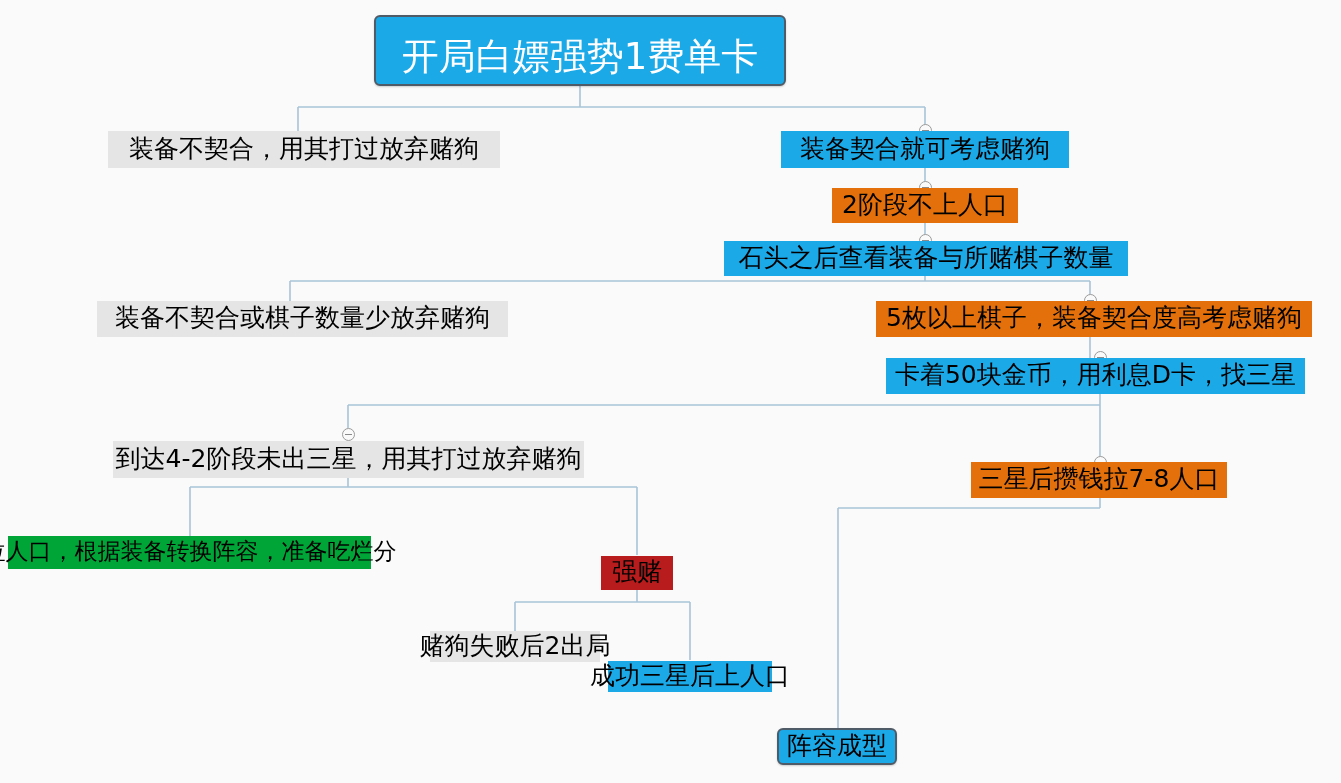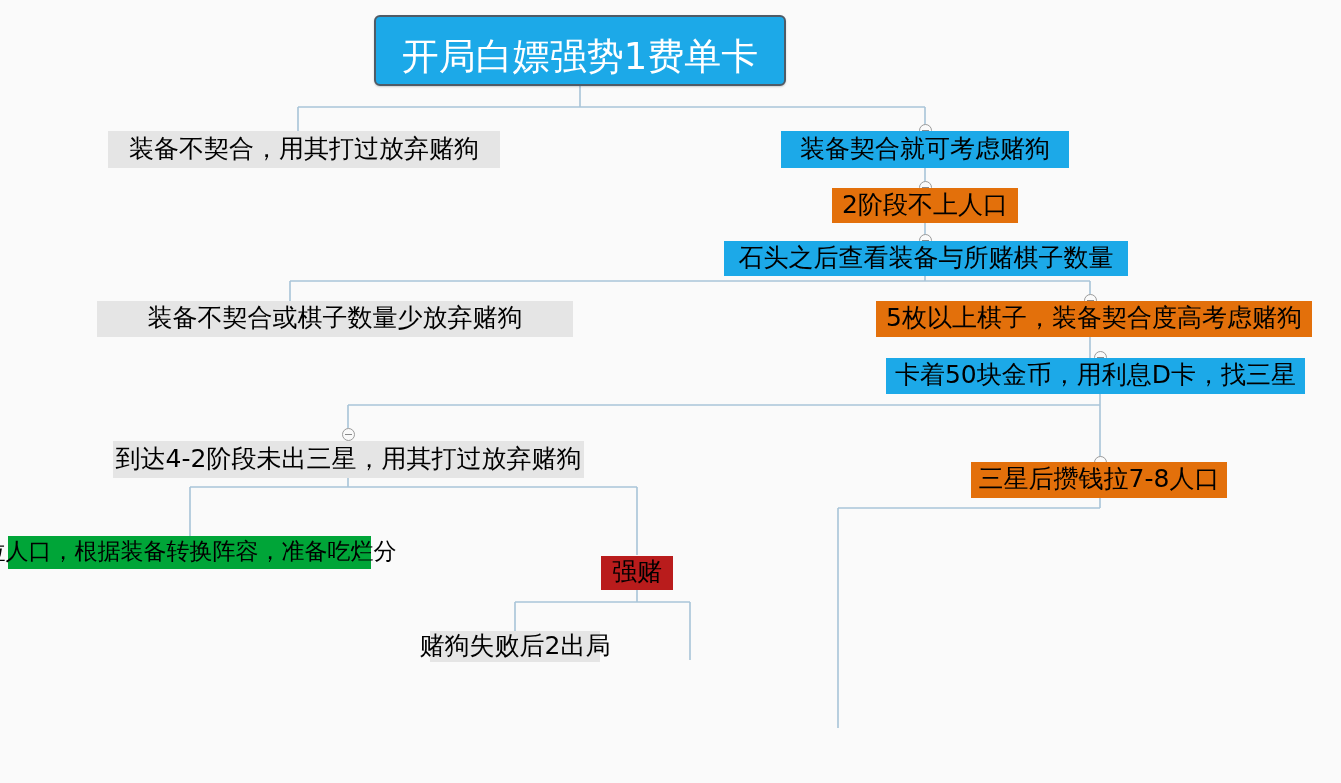--- a/index.html
+++ b/index.html
@@ -162,21 +162,21 @@
   </div>
 
   <div class="node orange sz26" style="left:832px; top:188px; width:186px; height:35px;">
     <span>2阶段不上人口</span>
   </div>
 
   <div class="node blue sz26" style="left:724px; top:241px; width:404px; height:35px;">
     <span>石头之后查看装备与所赌棋子数量</span>
   </div>
 
-  <div class="node yellow sz26" style="left:97px; top:301px; width:476px; height:36px;justify-content:center;">
+  <div class="node yellow sz26" style="left:97px; top:301px; width:411px; height:36px;justify-content:center;">
     <span>装备不契合或棋子数量少放弃赌狗</span>
   </div>
 
   <div class="node orange sz26" style="left:876px; top:301px; width:436px; height:36px;">
     <span>5枚以上棋子，装备契合度高考虑赌狗</span>
   </div>
 
   <div class="node blue sz26" style="left:886px; top:358px; width:419px; height:36px;">
     <span>卡着50块金币，用利息D卡，找三星</span>
   </div>
@@ -194,15 +194,21 @@
   </div>
 
   <div class="node red sz26" style="left:601px; top:556px; width:72px; height:34px;">
     <span>强赌</span>
   </div>
 
   <div class="node yellow sz22" style="left:430px; top:631px; width:170px; height:31px;">
     <span>赌狗失败后2出局</span>
   </div>
 
-
+  <div class="node blue sz22" style="left:608px; top:661px; width:164px; height:31px;">
+    <span>成功三星后上人口</span>
+  </div>
+
+  <div class="node blue sz26 framed" style="left:777px; top:728px; width:120px; height:37px;">
+    <span>阵容成型</span>
+  </div>
 
 </div>
 
 </body></html>

